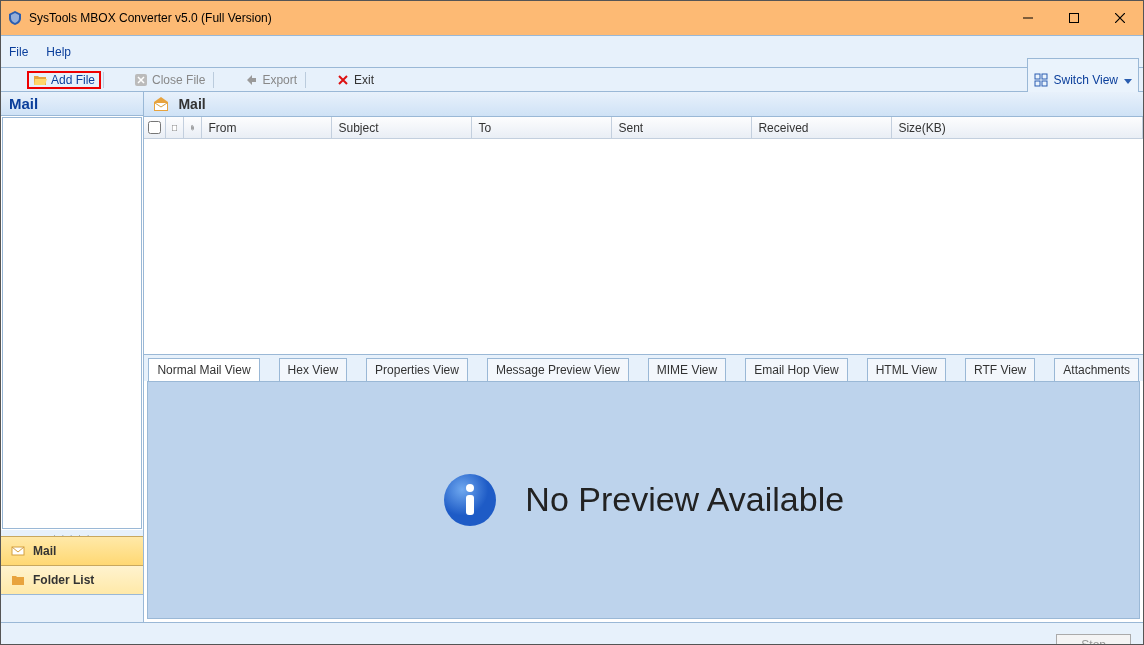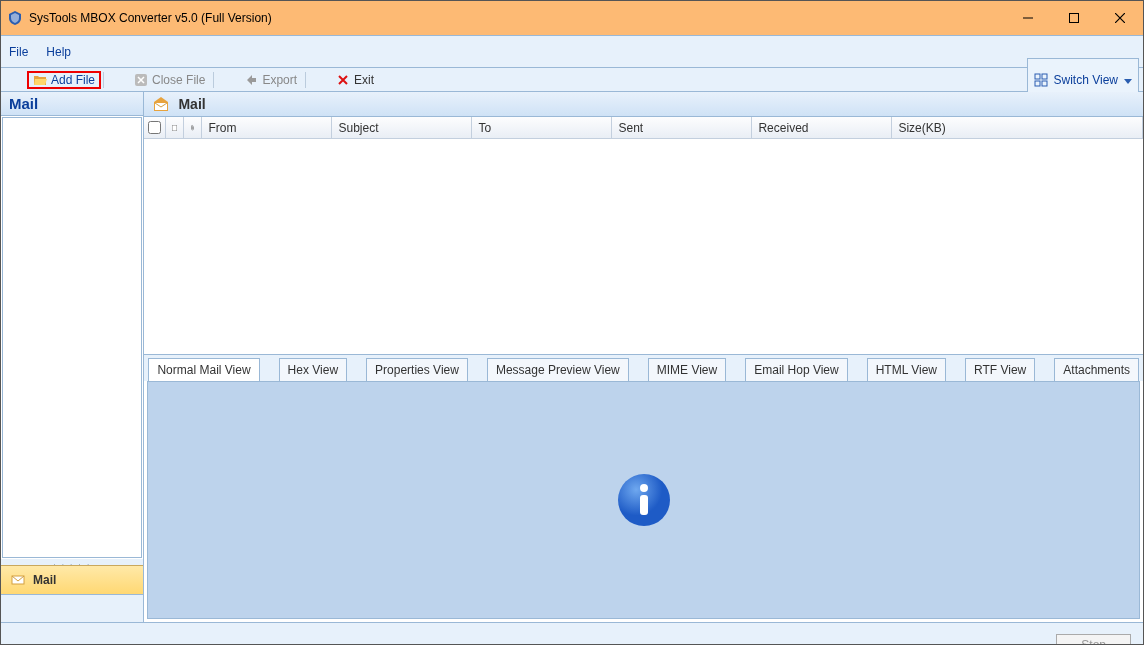--- a/index.html
+++ b/index.html
@@ -149,20 +149,26 @@
     <div class="sidebar-header">Mail</div>
     <div class="sidebar-tree"></div>
     <div class="sidebar-splitter">. . . . .</div>
     <div class="sidebar-nav">
       <div class="nav-item mail">
         <span class="icon-sm"><svg viewBox="0 0 14 14">
               <rect x="1" y="3" width="12" height="8" fill="#fff" stroke="#d4a040"></rect>
               <path stroke="#d4a040" fill="none" d="M1 3l6 5 6-5"></path>
             </svg></span>
         <span>Mail</span>
+      </div>
+      <div class="nav-item folder">
+        <span class="icon-sm"><svg viewBox="0 0 14 14">
+              <path fill="#e8a33d" d="M1 3h4l1 1h7v8H1z"></path>
+            </svg></span>
+        <span>Folder List</span>
       </div>
     </div>
     <div class="sidebar-footer"></div>
   </div>
 
   <div class="main">
     <div class="main-header">
       <span class="icon-sm" style="width:18px;height:18px"><svg viewBox="0 0 18 18">
             <path fill="#e8a33d" d="M2 7l7-5 7 5v9H2z"></path>
             <rect x="3" y="8" width="12" height="7" fill="#fff"></rect>
@@ -214,19 +220,20 @@
               <radialGradient id="g" cx="35%" cy="30%">
                 <stop offset="0%" stop-color="#6fa8ef"></stop>
                 <stop offset="100%" stop-color="#1e5bc6"></stop>
               </radialGradient>
             </defs>
             <circle cx="27" cy="27" r="26" fill="url(#g)"></circle>
             <circle cx="27" cy="15" r="4" fill="#fff"></circle>
             <rect x="23" y="22" width="8" height="20" rx="3" fill="#fff"></rect>
           </svg>
       </span>
+      <span class="msg">No Preview Available</span>
     </div>
   </div>
 </div>
 
 <div class="statusbar">
   <button class="stop-btn">Stop</button>
 </div>
 
 </body></html>

